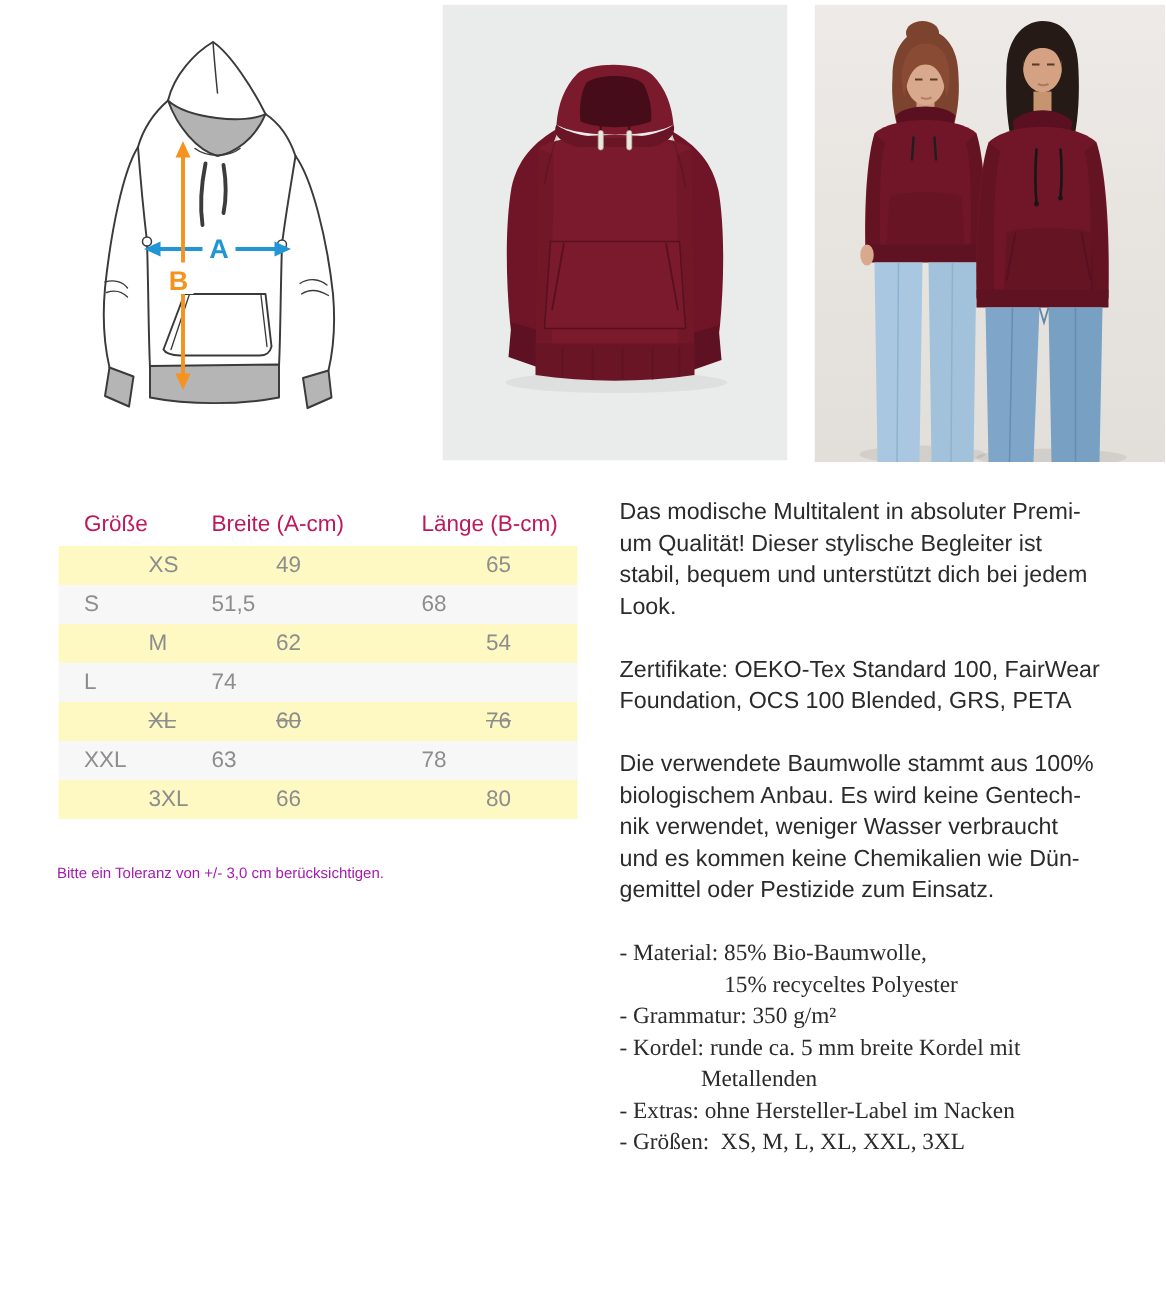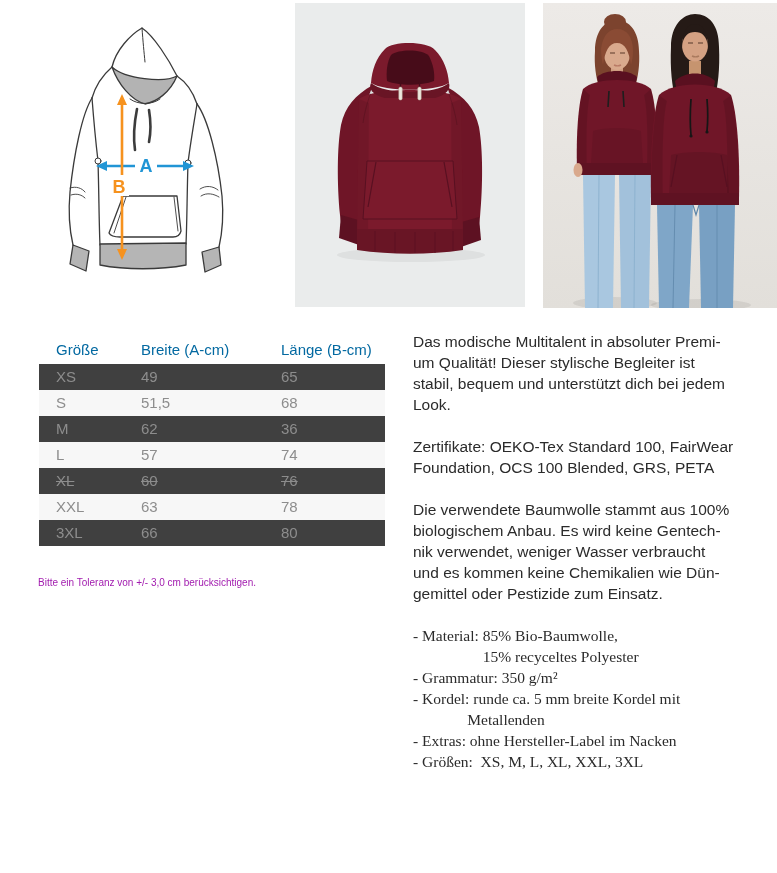--- a/index.html
+++ b/index.html
@@ -13,22 +13,22 @@
   #photo-panel   { left:295px; top:3px;  width:230px; height:304px; }
   #models-panel  { left:543px; top:3px;  width:234px; height:305px; }
   .panel svg { display:block; width:100%; height:100%; }
 
   
   #size-table { position:absolute; left:39px; top:336px; width:346px;
                 font-size:15px; color:#8d8d8d; }
   .srow { display:grid; grid-template-columns:100px 140px 106px; }
   .srow > div { line-height:26px; padding-left:2px; white-space:nowrap; }
   .srow > div:first-child { padding-left:17px; }
-  .thead > div { line-height:28px; color:#0369a1; }
-  .srow.odd  { background:#404040; }
+  .thead > div { line-height:28px; color:#be185d; }
+  .srow.odd  { background:#fef9c3;padding-left:43px; }
   .srow.even { background:#f7f7f7; }
   .srow.struck > div { text-decoration:line-through; }
 
   
   #tolerance-note { position:absolute; left:38px; top:577px;
                     font-size:10px; color:#a21caf; }
 
   
   #description { position:absolute; left:413px; top:320px; width:362px;
                  font-size:15.5px; line-height:21px; color:#2b2b2b;margin-top:11px; }
@@ -195,25 +195,24 @@
       <div>65</div>
     </div>
     <div class="srow even">
       <div>S</div>
       <div>51,5</div>
       <div>68</div>
     </div>
     <div class="srow odd">
       <div>M</div>
       <div>62</div>
-      <div>36</div>
+      <div>54</div>
     </div>
     <div class="srow even">
       <div>L</div>
-      <div>57</div>
       <div>74</div>
     </div>
     <div class="srow odd struck">
       <div>XL</div>
       <div>60</div>
       <div>76</div>
     </div>
     <div class="srow even">
       <div>XXL</div>
       <div>63</div>

